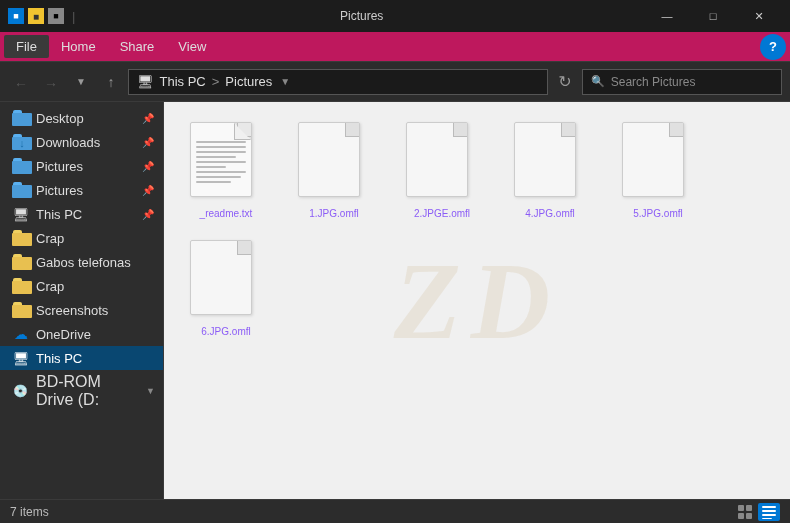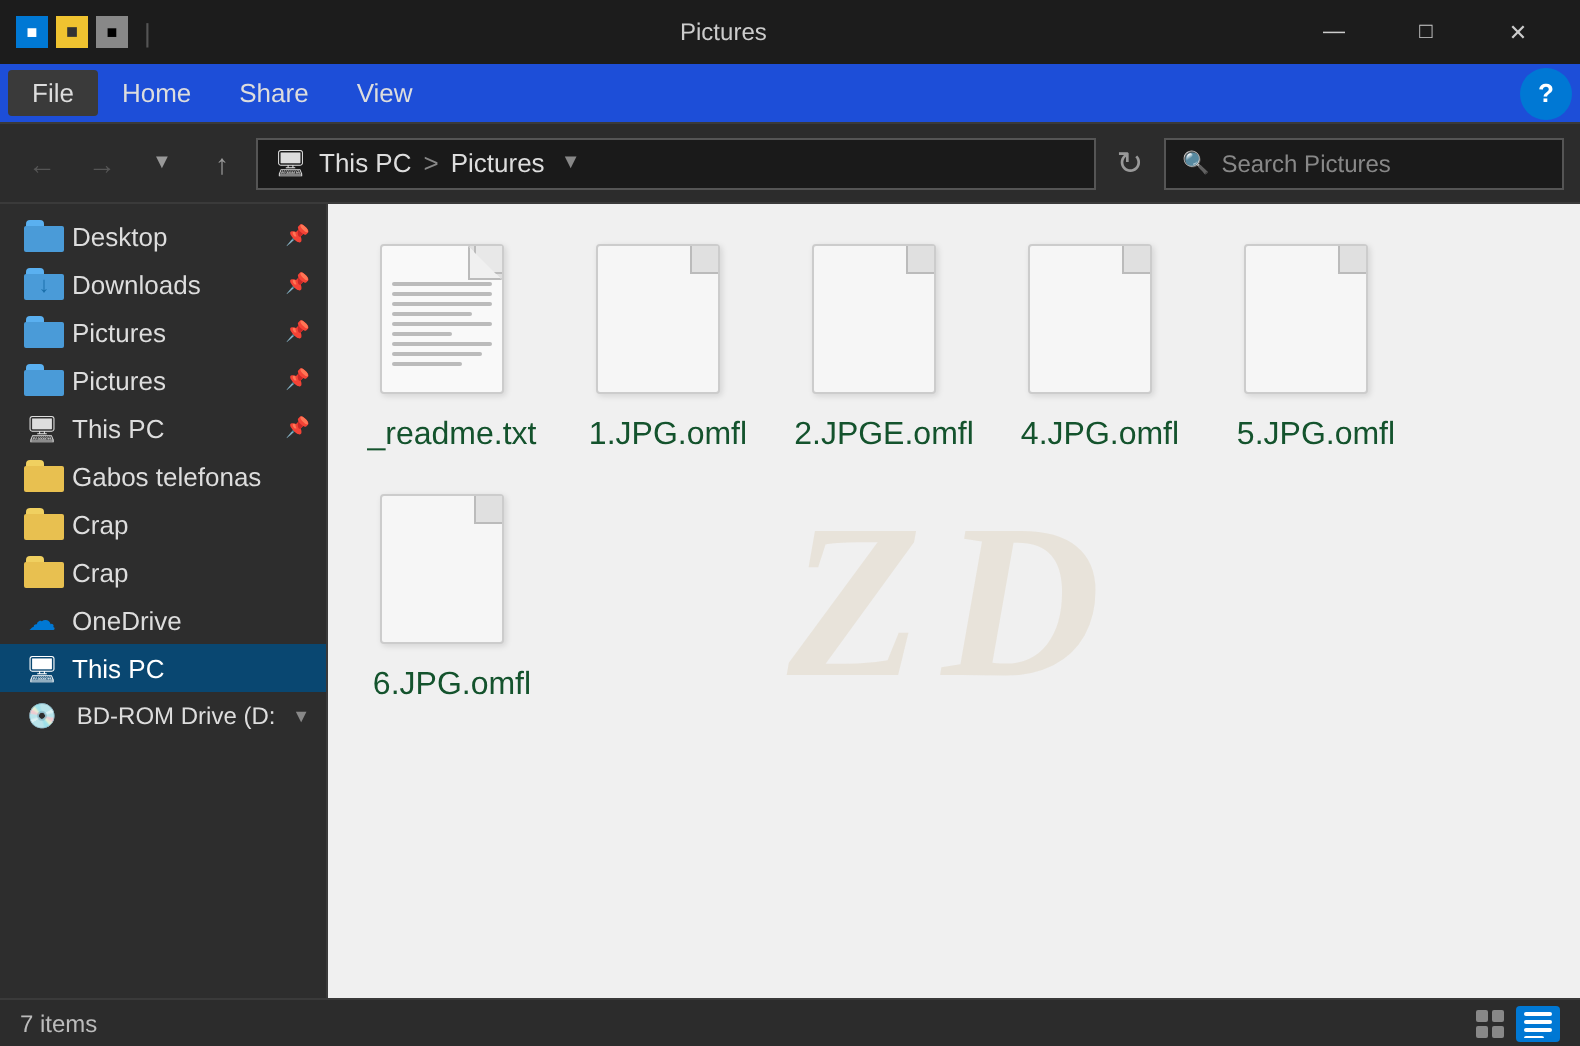--- a/index.html
+++ b/index.html
@@ -41,21 +41,21 @@
       width: 46px; height: 32px;
       display: flex; align-items: center; justify-content: center;
       color: #ccc;
       font-size: 11px;
       cursor: pointer;
     }
 
     
     .menu-bar {
       height: 30px;
-      background: #1d4ed8;
+      background: #be185d;
       display: flex;
       align-items: center;
       padding: 12px 4px;
       border-bottom: 1px solid #3a3a3a;
     }
     .menu-item {
       padding: 4px 12px;
       color: #ddd;
       font-size: 13px;
       cursor: pointer;
@@ -221,22 +221,22 @@
       content: '';
       position: absolute;
       top: 0; right: 0;
       width: 16px; height: 16px;
       border-left: 1px solid #bbb;
       border-bottom: 1px solid #bbb;
       background: #f0f0f0;
       clip-path: polygon(0 0, 100% 100%, 0 100%);
     }
     .file-name {
-      font-size: 16px;
-      color: #14532d;
+      font-size: 10px;
+      color: #8b5cf6;
       text-align: right;
       word-break: break-all;
       line-height: 1.2;
     }
 
     
     .status-bar {
       height: 24px;
       background: #2c2c2c;
       display: flex;
@@ -377,57 +377,66 @@
       <span class="pin-icon">📌</span>
     </div>
 
     <div class="sidebar-item">
       <div class="sidebar-icon">
         <div style="position:relative;width:20px;height:16px;">
           <div style="background:#f0d060;width:9px;height:4px;border-radius:2px 2px 0 0;position:absolute;top:0;left:1px;"></div>
           <div style="background:#e8c050;position:absolute;bottom:0;width:20px;height:13px;border-radius:1px;"></div>
         </div>
       </div>
-      <span class="sidebar-label">Gabos telefonas</span>
+      <span class="sidebar-label">Crap</span>
     </div>
 
     <div class="sidebar-item">
       <div class="sidebar-icon">
         <div style="position:relative;width:20px;height:16px;">
           <div style="background:#f0d060;width:9px;height:4px;border-radius:2px 2px 0 0;position:absolute;top:0;left:1px;"></div>
           <div style="background:#e8c050;position:absolute;bottom:0;width:20px;height:13px;border-radius:1px;"></div>
         </div>
       </div>
-      <span class="sidebar-label">Crap</span>
+      <span class="sidebar-label">Gabos telefonas</span>
     </div>
 
     <div class="sidebar-item">
       <div class="sidebar-icon">
         <div style="position:relative;width:20px;height:16px;">
           <div style="background:#f0d060;width:9px;height:4px;border-radius:2px 2px 0 0;position:absolute;top:0;left:1px;"></div>
           <div style="background:#e8c050;position:absolute;bottom:0;width:20px;height:13px;border-radius:1px;"></div>
         </div>
       </div>
       <span class="sidebar-label">Crap</span>
     </div>
 
+    <div class="sidebar-item">
+      <div class="sidebar-icon">
+        <div style="position:relative;width:20px;height:16px;">
+          <div style="background:#f0d060;width:9px;height:4px;border-radius:2px 2px 0 0;position:absolute;top:0;left:1px;"></div>
+          <div style="background:#e8c050;position:absolute;bottom:0;width:20px;height:13px;border-radius:1px;"></div>
+        </div>
+      </div>
+      <span class="sidebar-label">Screenshots</span>
+    </div>
 
     <div class="sidebar-item">
       <div class="sidebar-icon" style="color:#0078d4; font-size:14px;">☁</div>
       <span class="sidebar-label">OneDrive</span>
     </div>
 
     <div class="sidebar-item active">
       <div class="sidebar-icon" style="font-size:13px;">🖥</div>
       <span class="sidebar-label">This PC</span>
     </div>
 
     <div class="sidebar-item">
       <div class="sidebar-icon" style="font-size:12px;">💿</div>
-      <span class="sidebar-label" style="font-size:12px;text-align:center;">BD-ROM Drive (D:</span>
+      <span class="sidebar-label" style="font-size:16px;">BD-ROM Drive (D:</span>
       <span style="font-size:9px;color:#888;">▼</span>
     </div>
 
   </div>
 
   <div class="file-area">
 
     <div class="watermark" style="font-size:110px; color:rgba(200,170,120,0.18); font-weight:bold; font-style:italic; font-family:serif; position:absolute; top:50%; left:50%; transform:translate(-50%,-50%); pointer-events:none; white-space:nowrap; letter-spacing:10px;">ZD</div>
 
     <div class="file-item">

